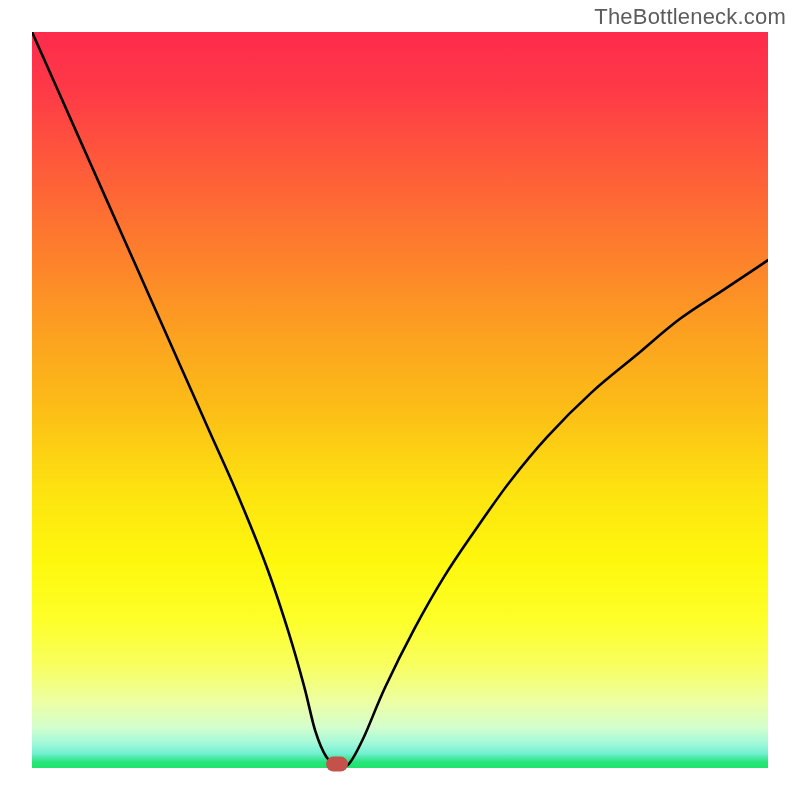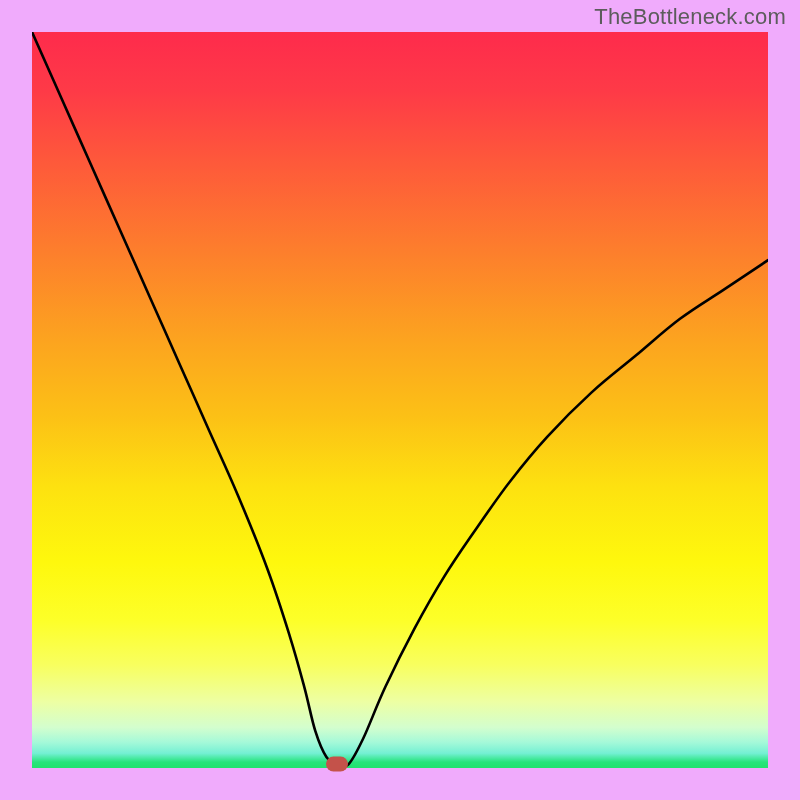--- a/index.html
+++ b/index.html
@@ -8,21 +8,21 @@
     width: 800px;
     height: 800px;
     overflow: hidden;
     background: #000;
     font-family: Arial, Helvetica, sans-serif;
   }
   .frame {
     position: relative;
     width: 800px;
     height: 800px;
-    background: #f0abfc;
+    background: #ffffff;
   }
   .watermark {
     position: absolute;
     top: 4px;
     right: 14px;
     color: #5c5c5c;
     font-size: 22px;
     font-weight: 500;
     letter-spacing: 0.2px;
     z-index: 20;

